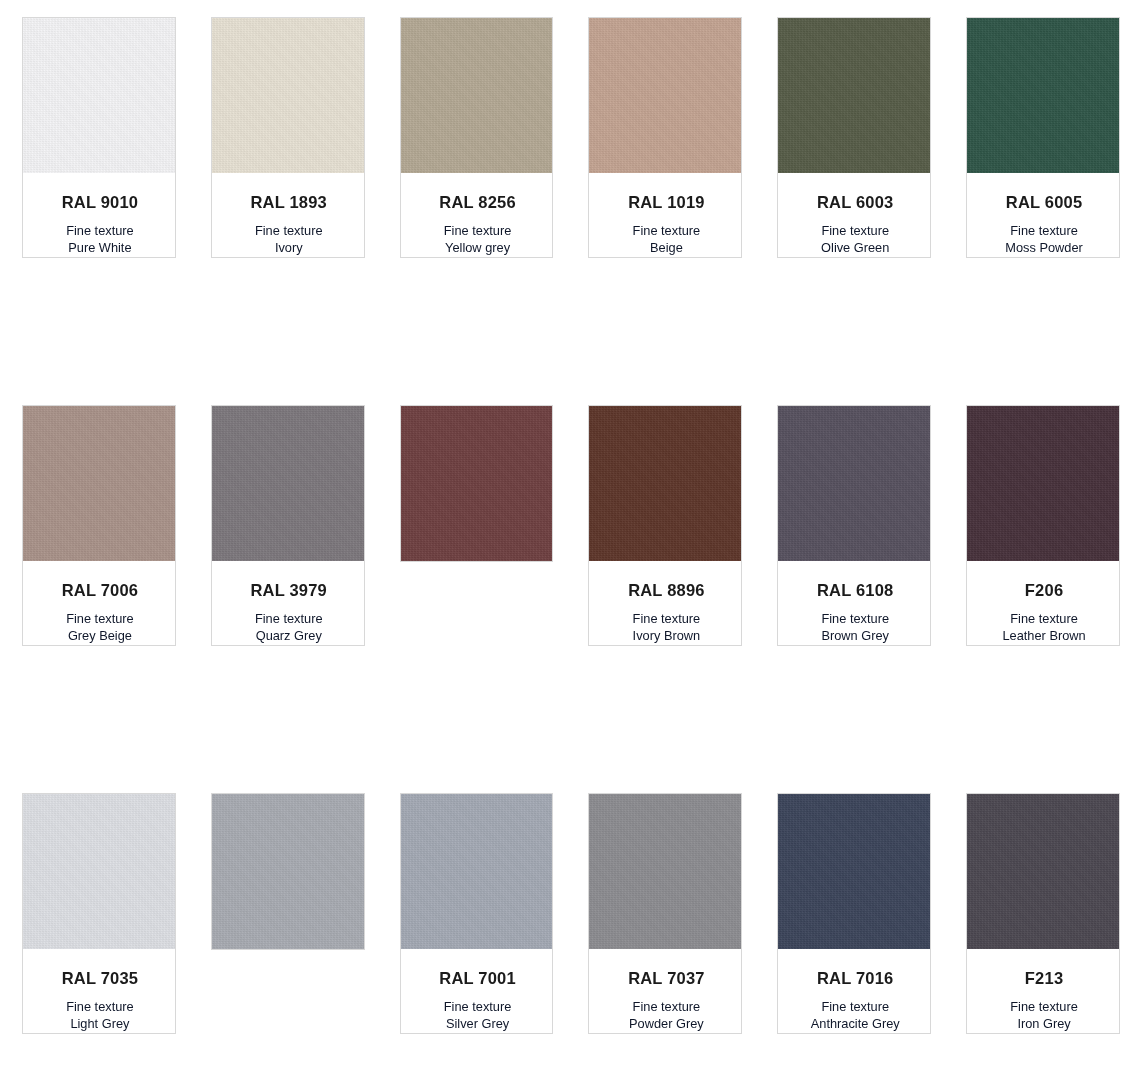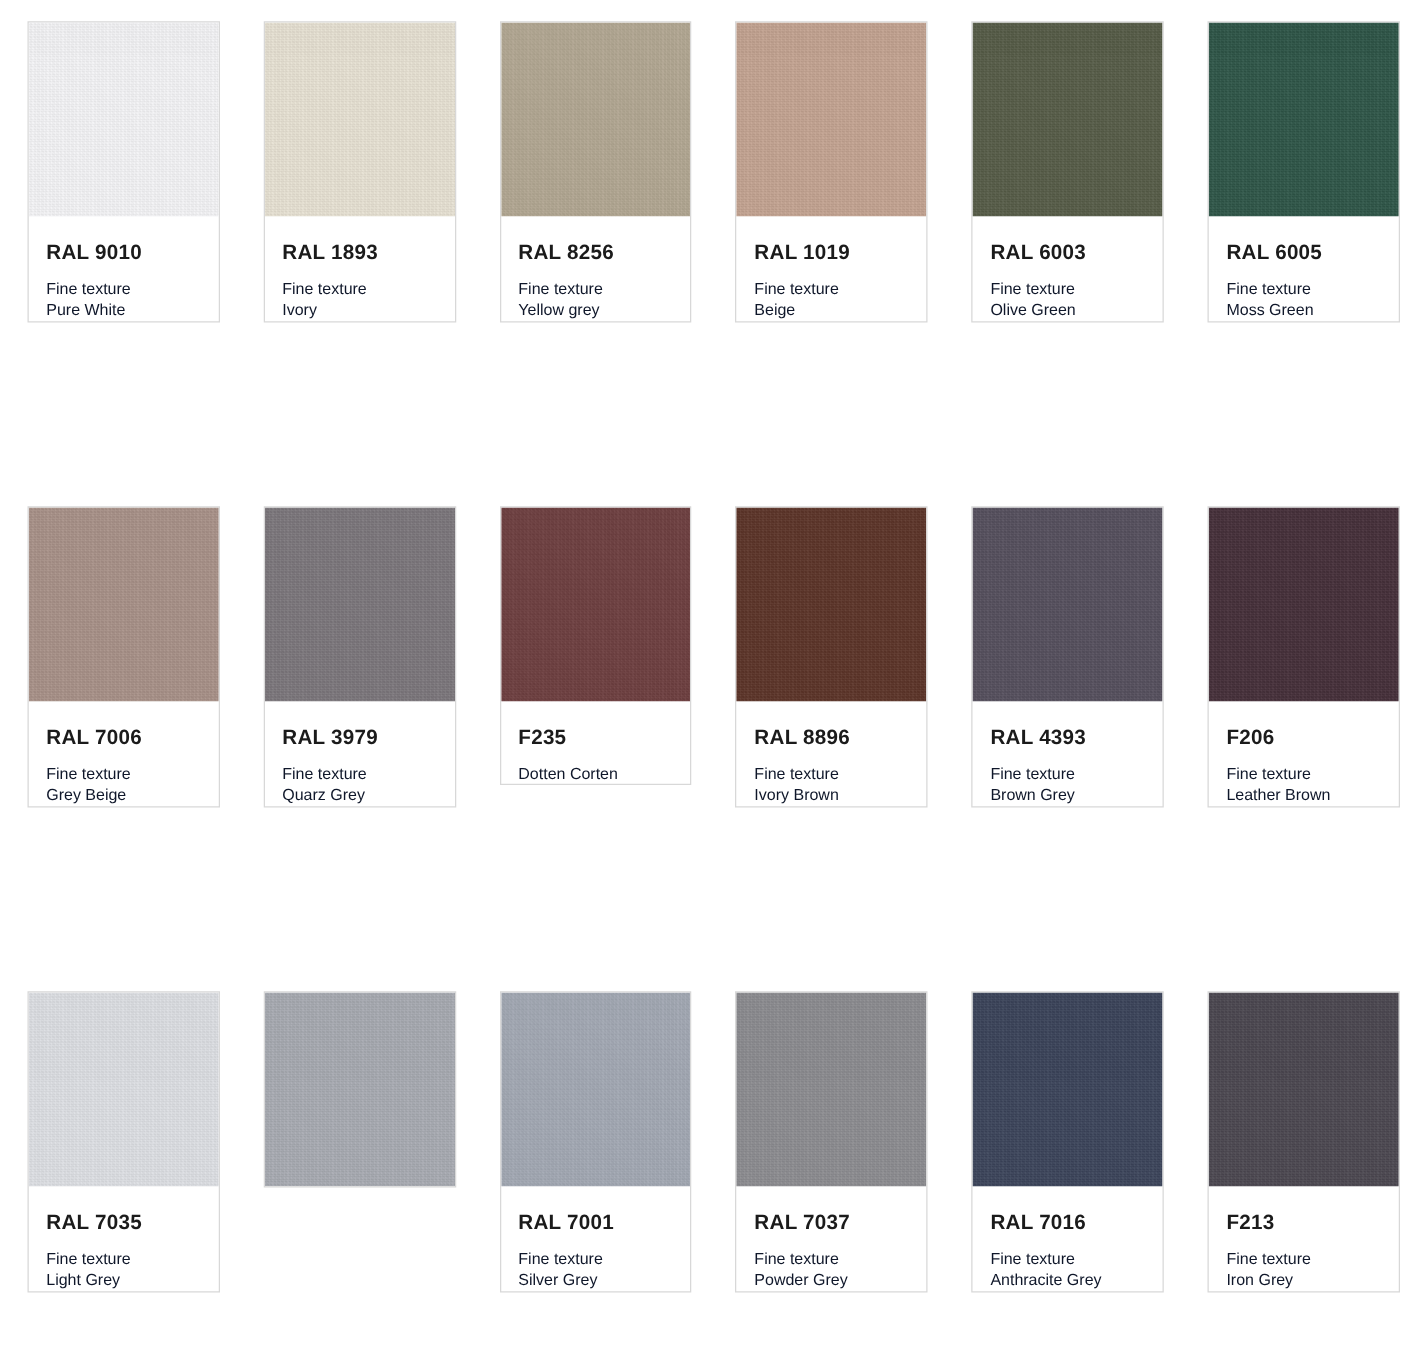--- a/index.html
+++ b/index.html
@@ -11,20 +11,21 @@
     background: #ffffff;
     font-family: "Liberation Sans", sans-serif;
     overflow: hidden;
   }
 
   .catalog {
     width: 1142px;
     height: 880px;
     padding: 17px 22px 0 22px;
     background: #ffffff;
+    text-align: center;
   }
 
   .swatch-row {
     display: flex;
     flex-direction: row;
     gap: 35px;
     height: 388px;
     align-items: flex-start;
   }
 
@@ -138,21 +139,21 @@
           <span class="swatch-desc-line">Olive Green</span>
         </div>
       </div>
     </div>
     <div class="swatch-card">
       <div class="swatch-color" style="background: rgb(46, 85, 71);"></div>
       <div class="swatch-info">
         <div class="swatch-code">RAL 6005</div>
         <div class="swatch-desc">
           <span class="swatch-desc-line">Fine texture</span>
-          <span class="swatch-desc-line">Moss Green</span>
+          <span class="swatch-desc-line">Moss Powder</span>
         </div>
       </div>
     </div>
   </div>
 
   <div class="swatch-row">
     <div class="swatch-card">
       <div class="swatch-color" style="background: rgb(169, 146, 137);"></div>
       <div class="swatch-info">
         <div class="swatch-code">RAL 7006</div>
@@ -167,42 +168,35 @@
       <div class="swatch-info">
         <div class="swatch-code">RAL 3979</div>
         <div class="swatch-desc">
           <span class="swatch-desc-line">Fine texture</span>
           <span class="swatch-desc-line">Quarz Grey</span>
         </div>
       </div>
     </div>
     <div class="swatch-card">
       <div class="swatch-color" style="background: rgb(110, 63, 64);"></div>
-      <div class="swatch-info">
-        <div class="swatch-code">F235</div>
-        <div class="swatch-desc">
-          <span class="swatch-desc-line">Dotten Corten</span>
-
-        </div>
-      </div>
     </div>
     <div class="swatch-card">
       <div class="swatch-color" style="background: rgb(93, 53, 41);"></div>
       <div class="swatch-info">
         <div class="swatch-code">RAL 8896</div>
         <div class="swatch-desc">
           <span class="swatch-desc-line">Fine texture</span>
           <span class="swatch-desc-line">Ivory Brown</span>
         </div>
       </div>
     </div>
     <div class="swatch-card">
       <div class="swatch-color" style="background: rgb(86, 80, 94);"></div>
       <div class="swatch-info">
-        <div class="swatch-code">RAL 4393</div>
+        <div class="swatch-code">RAL 6108</div>
         <div class="swatch-desc">
           <span class="swatch-desc-line">Fine texture</span>
           <span class="swatch-desc-line">Brown Grey</span>
         </div>
       </div>
     </div>
     <div class="swatch-card">
       <div class="swatch-color" style="background: rgb(70, 48, 58);"></div>
       <div class="swatch-info">
         <div class="swatch-code">F206</div>

